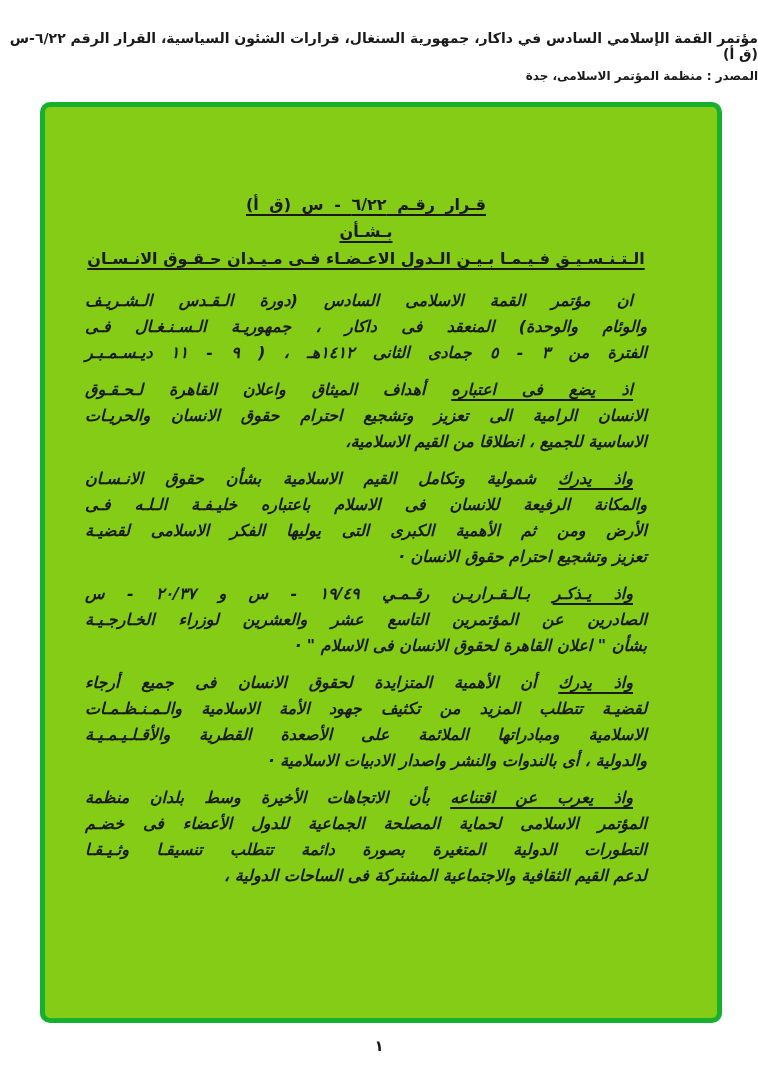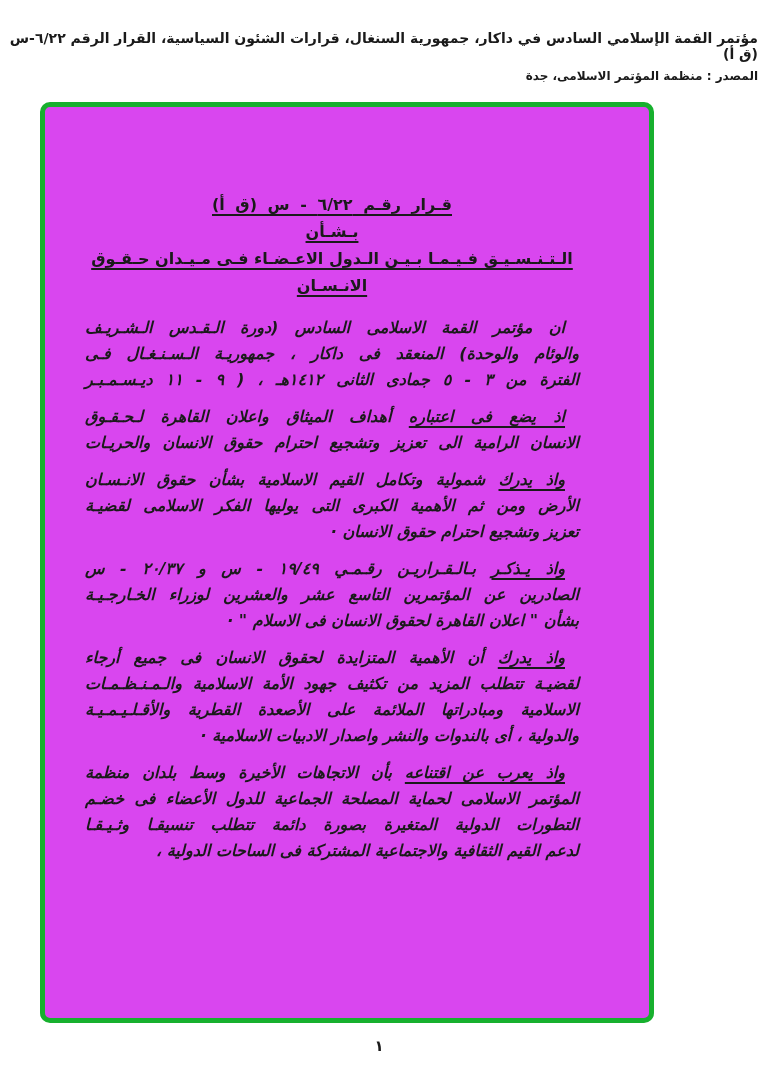--- a/index.html
+++ b/index.html
@@ -27,25 +27,25 @@
   .page-header .h2 {
     font-size: 12px;
     font-weight: bold;
     margin-top: 7px;
   }
 
   
   .doc-frame {
     position: absolute;
     left: 40px; top: 102px;
-    width: 614px; height: 921px;
+    width: 682px; height: 921px;
     box-sizing: border-box;
     border: 5px solid #17b02e;
     border-radius: 10px;
-    background: #d946ef;
+    background: #84cc16;
   }
   .doc-content {
     direction: rtl;
     padding: 84px 70px 0 40px;
     font-weight: bold;
   }
 
   
   .doc-title {
     text-align: center;
@@ -108,23 +108,25 @@
     </div>
     <div class="doc-body">
         <div class="para">
           <div class="line first">ان مؤتمر القمة الاسلامى السادس (دورة الـقـدس الـشـريـف</div>
           <div class="line">والوئام والوحدة) المنعقد فى داكار ، جمهوريـة الـسـنـغـال فـى</div>
           <div class="line">الفترة من ٣ - ٥ جمادى الثانى ١٤١٢هـ ، ( ٩ - ١١ ديـسـمـبـر</div>
         </div>
         <div class="para">
           <div class="line first"><span class="u-lead">اذ يضع فى اعتباره</span> أهداف الميثاق واعلان القاهرة لـحـقـوق</div>
           <div class="line">الانسان الرامية الى تعزيز وتشجيع احترام حقوق الانسان والحريـات</div>
+          <div class="line last">الاساسية للجميع ، انطلاقا من القيم الاسلامية،</div>
         </div>
         <div class="para">
           <div class="line first"><span class="u-lead">واذ يدرك</span> شمولية وتكامل القيم الاسلامية بشأن حقوق الانـسـان</div>
+          <div class="line">والمكانة الرفيعة للانسان فى الاسلام باعتباره خليـفـة الـلـه فـى</div>
           <div class="line">الأرض ومن ثم الأهمية الكبرى التى يوليها الفكر الاسلامى لقضيـة</div>
           <div class="line last">تعزيز وتشجيع احترام حقوق الانسان ·</div>
         </div>
         <div class="para">
           <div class="line first"><span class="u-lead">واذ يـذكـر</span> بـالـقـراريـن رقـمـي ١٩/٤٩ - س و ٢٠/٣٧ - س</div>
           <div class="line">الصادرين عن المؤتمرين التاسع عشر والعشرين لوزراء الخـارجـيـة</div>
           <div class="line last">بشأن " اعلان القاهرة لحقوق الانسان فى الاسلام " ·</div>
         </div>
         <div class="para">
           <div class="line first"><span class="u-lead">واذ يدرك</span> أن الأهمية المتزايدة لحقوق الانسان فى جميع أرجاء</div>

